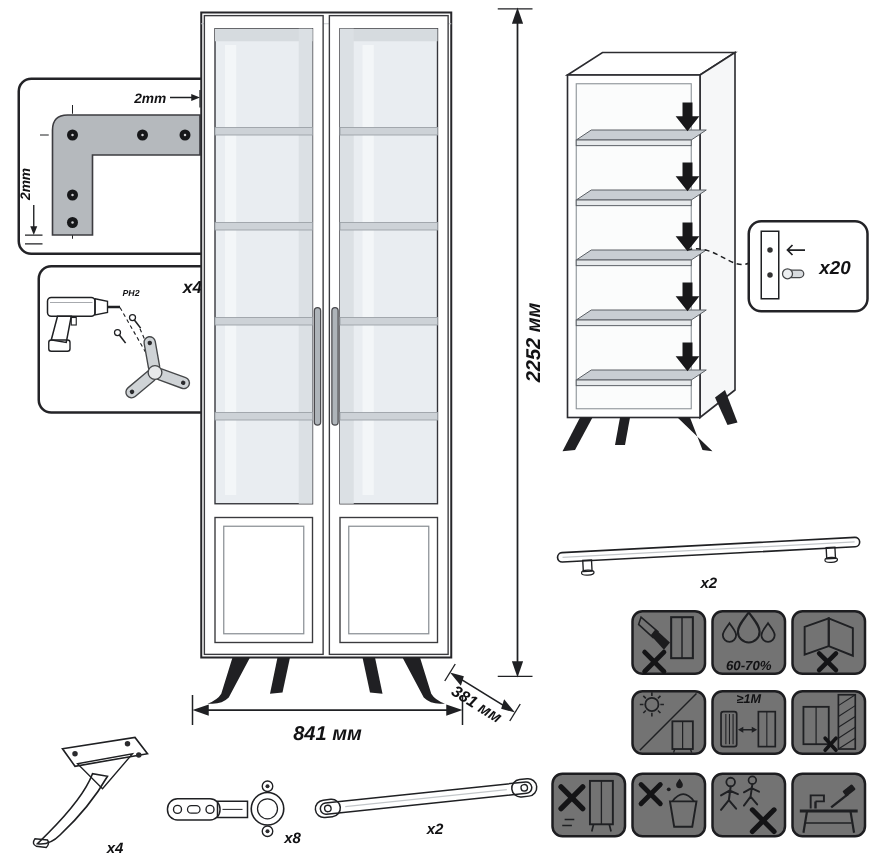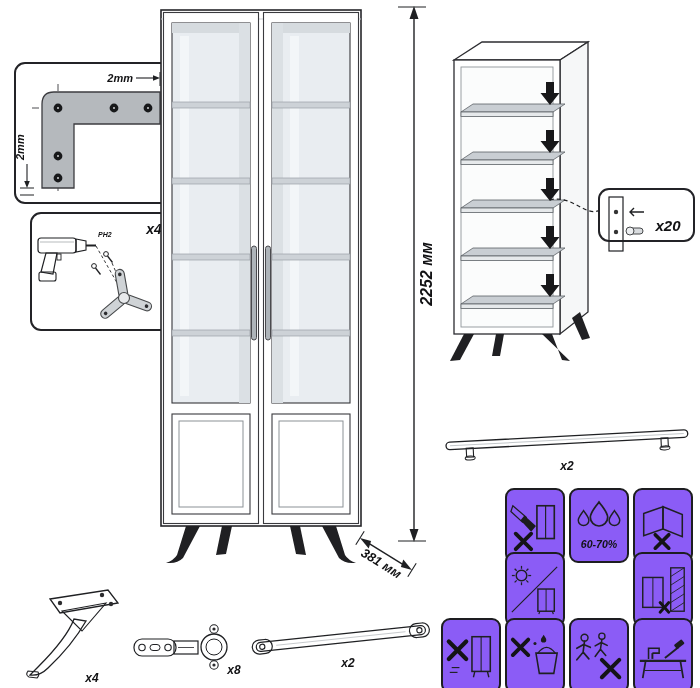--- a/index.html
+++ b/index.html
@@ -1,21 +1,21 @@
 <!DOCTYPE html>
 <html><head>
 <meta charset="utf-8">
 <style>
   html,body{margin:0;padding:0;background:#fff;}
   #sheet{position:relative;width:700px;height:688px;background:#ffffff;overflow:hidden;
          font-family:"Liberation Sans",sans-serif;color:#121214;font-style:italic;}
   .abs{position:absolute;}
   .detail-box{position:absolute;border:2.4px solid #232327;border-radius:11px;background:#fff;box-sizing:border-box;}
-  .icon-cell{position:absolute;width:60px;height:75px;border:2.4px solid #1d1d20;border-radius:9px;
-             background:#8b5cf6;display:flex;align-items:center;justify-content:center;box-sizing:border-box;}
+  .icon-cell{position:absolute;width:60px;height:52px;border:2.4px solid #1d1d20;border-radius:9px;
+             background:#737373;display:flex;align-items:center;justify-content:center;box-sizing:border-box;}
   svg{display:block;}
   svg text{font-family:"Liberation Sans",sans-serif;fill:#121214;}
   .b{font-weight:bold;}
   .ln{stroke:#1f2023;fill:none;}
   .fl{fill:#1f2023;}
   .xstroke{stroke:#141416;stroke-linecap:round;}
 </style>
 </head>
 <body>
 
@@ -139,20 +139,30 @@
     <svg width="48" height="548" viewBox="0 0 48 548">
       <line x1="0" y1="5" x2="28" y2="5" class="ln" stroke-width="1"></line>
       <line x1="0" y1="539" x2="28" y2="539" class="ln" stroke-width="1"></line>
       <line x1="16" y1="8" x2="16" y2="536" class="ln" stroke-width="1.4"></line>
       <polygon points="16,4 11.5,17 20.5,17" class="fl"></polygon>
       <polygon points="16,540 11.5,527 20.5,527" class="fl"></polygon>
       <text x="34" y="272" font-size="16" class="b" text-anchor="middle" transform="rotate(-90 34 272)">2252 мм</text>
     </svg>
   </div>
 
+  <div class="abs" style="left:148px;top:554px;">
+    <svg width="230" height="44" viewBox="0 0 230 44">
+      <line x1="6" y1="2" x2="6" y2="26" class="ln" stroke-width="1.2"></line>
+      <line x1="222" y1="2" x2="222" y2="26" class="ln" stroke-width="1.2"></line>
+      <line x1="18" y1="14" x2="210" y2="14" class="ln" stroke-width="1.4"></line>
+      <polygon points="6,14 19,9.5 19,18.5" class="fl"></polygon>
+      <polygon points="222,14 209,9.5 209,18.5" class="fl"></polygon>
+      <text x="114" y="38" font-size="16" class="b" text-anchor="middle">841 мм</text>
+    </svg>
+  </div>
 
   <div class="abs" style="left:350px;top:524px;">
     <svg width="76" height="66" viewBox="0 0 76 66">
       <line x1="5.8" y1="20.8" x2="14.2" y2="7.2" class="ln" stroke-width="1.1"></line>
       <line x1="57.8" y1="52.8" x2="66.2" y2="39.2" class="ln" stroke-width="1.1"></line>
       <line x1="18" y1="18.9" x2="54" y2="41.1" class="ln" stroke-width="1.4"></line>
       <polygon points="10,14 21.1,17 18.7,24.6" class="fl"></polygon>
       <polygon points="62,46 50.9,43 53.3,35.4" class="fl"></polygon>
       <text x="29" y="43" font-size="13" class="b" text-anchor="middle" transform="rotate(32 29 43)">381 мм</text>
     </svg>
@@ -192,21 +202,21 @@
       </g>
     </svg>
   </div>
 
   <div class="abs" style="left:548px;top:184px;">
     <svg width="54" height="44" viewBox="0 0 54 44">
       <path d="M52,26 C38,34 24,10 2,16" class="ln" stroke-width="1.2" stroke-dasharray="4 3"></path>
     </svg>
   </div>
 
-  <div class="detail-box" style="left:598px;top:188px;width:97px;height:54px;">
+  <div class="detail-box" style="left:598px;top:176px;width:97px;height:74px;">
     <svg width="92" height="69" viewBox="0 0 92 69">
       <rect x="9" y="7" width="14" height="54" fill="#fff" class="ln" stroke-width="1.2"></rect>
       <circle cx="16" cy="22" r="2.2" fill="#333"></circle>
       <circle cx="16" cy="42" r="2.2" fill="#333"></circle>
       <rect x="30" y="38" width="13" height="6" rx="3" fill="#d8dbde" stroke="#46484a" stroke-width="1"></rect>
       <circle cx="30" cy="41" r="4" fill="#eceef0" stroke="#46484a" stroke-width="1"></circle>
       <path d="M44,22 h-14 m4,-4 -4,4 4,4" class="ln" stroke-width="1.4"></path>
       <text x="68" y="41" font-size="15" class="b" text-anchor="middle">x20</text>
     </svg>
   </div>
@@ -318,20 +328,34 @@
         <line x1="9" y1="18" x2="6.9" y2="20.1"></line>
           <line x1="19" y1="8" x2="21.1" y2="5.9"></line>
       </g>
       <rect x="31" y="27" width="17" height="23" class="ln" stroke-width="1.5"></rect>
       <line x1="39.5" y1="27" x2="39.5" y2="50" class="ln" stroke-width="1"></line>
       <line x1="33" y1="50" x2="32" y2="53" class="ln" stroke-width="1.2"></line>
       <line x1="46" y1="50" x2="47" y2="53" class="ln" stroke-width="1.2"></line>
     </svg>
   </div>
 
+  <div class="icon-cell" style="left:569px;top:552px;">
+    <svg width="54" height="54" viewBox="0 0 56 56">
+      <text x="28" y="12" font-size="10.5" class="b" text-anchor="middle">≥1M</text>
+      <rect x="5" y="19" width="13" height="29" rx="2" class="ln" stroke-width="1.4"></rect>
+      <line x1="9" y1="21" x2="9" y2="46" class="ln" stroke-width="0.9"></line>
+      <line x1="12" y1="21" x2="12" y2="46" class="ln" stroke-width="0.9"></line>
+      <line x1="15" y1="21" x2="15" y2="46" class="ln" stroke-width="0.9"></line>
+      <line x1="22" y1="34" x2="32" y2="34" class="ln" stroke-width="1.3"></line>
+      <polygon points="19,34 23.5,31.5 23.5,36.5" class="fl"></polygon>
+      <polygon points="35,34 30.5,31.5 30.5,36.5" class="fl"></polygon>
+      <rect x="36" y="19" width="14" height="29" class="ln" stroke-width="1.4"></rect>
+      <line x1="43" y1="19" x2="43" y2="48" class="ln" stroke-width="0.9"></line>
+    </svg>
+  </div>
 
   <div class="icon-cell" style="left:633px;top:552px;">
     <svg width="54" height="54" viewBox="0 0 56 56">
       <rect x="36" y="5" width="14" height="45" class="ln" stroke-width="1.4"></rect>
       <line x1="36" y1="14" x2="50" y2="5" class="ln" stroke-width="0.9"></line>
       <line x1="36" y1="23" x2="50" y2="14" class="ln" stroke-width="0.9"></line>
       <line x1="36" y1="32" x2="50" y2="23" class="ln" stroke-width="0.9"></line>
       <line x1="36" y1="41" x2="50" y2="32" class="ln" stroke-width="0.9"></line>
       <line x1="36" y1="50" x2="50" y2="41" class="ln" stroke-width="0.9"></line>
       <rect x="7" y="15" width="21" height="31" class="ln" stroke-width="1.5"></rect>

